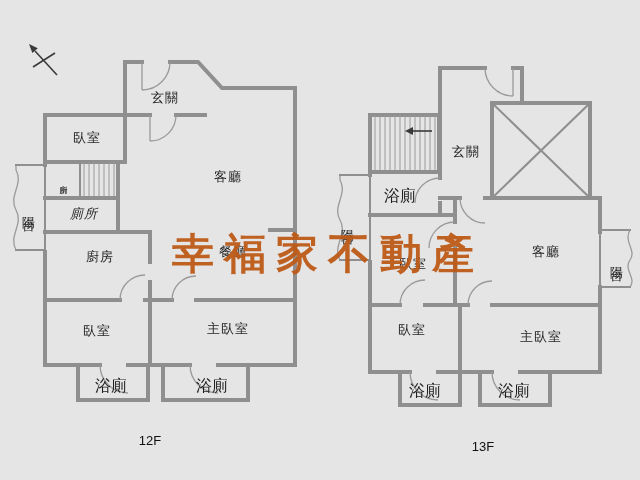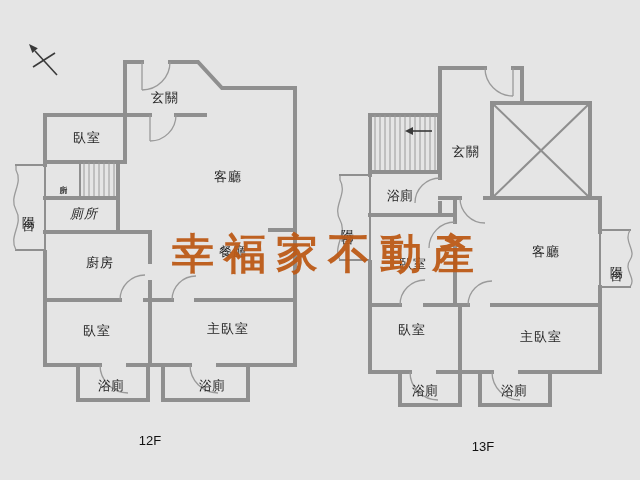--- a/index.html
+++ b/index.html
@@ -13,21 +13,21 @@
   .detail    { stroke:#9a9a9a; stroke-width:1.3; fill:none; }
   .hatch     { stroke:#9a9a9a; stroke-width:1;   fill:none; }
   .compass-line { stroke:#3a3a3a; stroke-width:1.6; fill:none; }
   .compass-head { fill:#3a3a3a; stroke:none; }
   .plan-label {
     position:absolute; transform:translate(-50%,-50%);
     font-size:13px; color:#1f1f1f; letter-spacing:1px; white-space:nowrap;
     z-index:3;
   }
   .vertical { writing-mode:vertical-rl; letter-spacing:2px; }
-  .sm  { font-size:13px; letter-spacing:0; }
+  .sm  { font-size:16px; letter-spacing:0; }
   .xs  { font-size:8px;  letter-spacing:0; }
   .floor-tag { font-size:13px; color:#111; letter-spacing:0; }
   .watermark {
     position:absolute; left:328px; top:241px; transform:translate(-50%,-50%);
     font-family:"Liberation Serif", serif; font-size:42px; font-weight:bold;
     color:#bc5a17; letter-spacing:10px; white-space:nowrap; z-index:5; opacity:0.95;margin-top:13px;
   }
 </style>
 </head>
 <body>
@@ -137,21 +137,21 @@
     </g>
   </svg>
 
   <div class="plan-label" style="left:165px; top:98px;">玄關</div>
   <div class="plan-label" style="left:87px;  top:138px;">臥室</div>
   <div class="plan-label vertical xs" style="left:62px; top:179px;">廁所</div>
   <div class="plan-label vertical" style="left:28px; top:208px;">陽台</div>
   <div class="plan-label" style="left:84px;  top:214px;font-style:italic;">廁所</div>
   <div class="plan-label" style="left:228px; top:177px;">客廳</div>
   <div class="plan-label" style="left:233px; top:252px;">餐廳</div>
-  <div class="plan-label" style="left:100px; top:263px;">廚房</div>
+  <div class="plan-label" style="left:100px; top:257px;">廚房</div>
   <div class="plan-label" style="left:97px;  top:331px;">臥室</div>
   <div class="plan-label" style="left:228px; top:329px;">主臥室</div>
   <div class="plan-label sm" style="left:111px; top:386px;">浴廁</div>
   <div class="plan-label sm" style="left:212px; top:386px;">浴廁</div>
   <div class="plan-label floor-tag" style="left:150px; top:440px;">12F</div>
 
   <div class="plan-label" style="left:466px; top:152px;">玄關</div>
   <div class="plan-label sm" style="left:400px; top:196px;">浴廁</div>
   <div class="plan-label vertical" style="left:347px; top:221px;">陽台</div>
   <div class="plan-label" style="left:413px; top:264px;">臥室</div>

